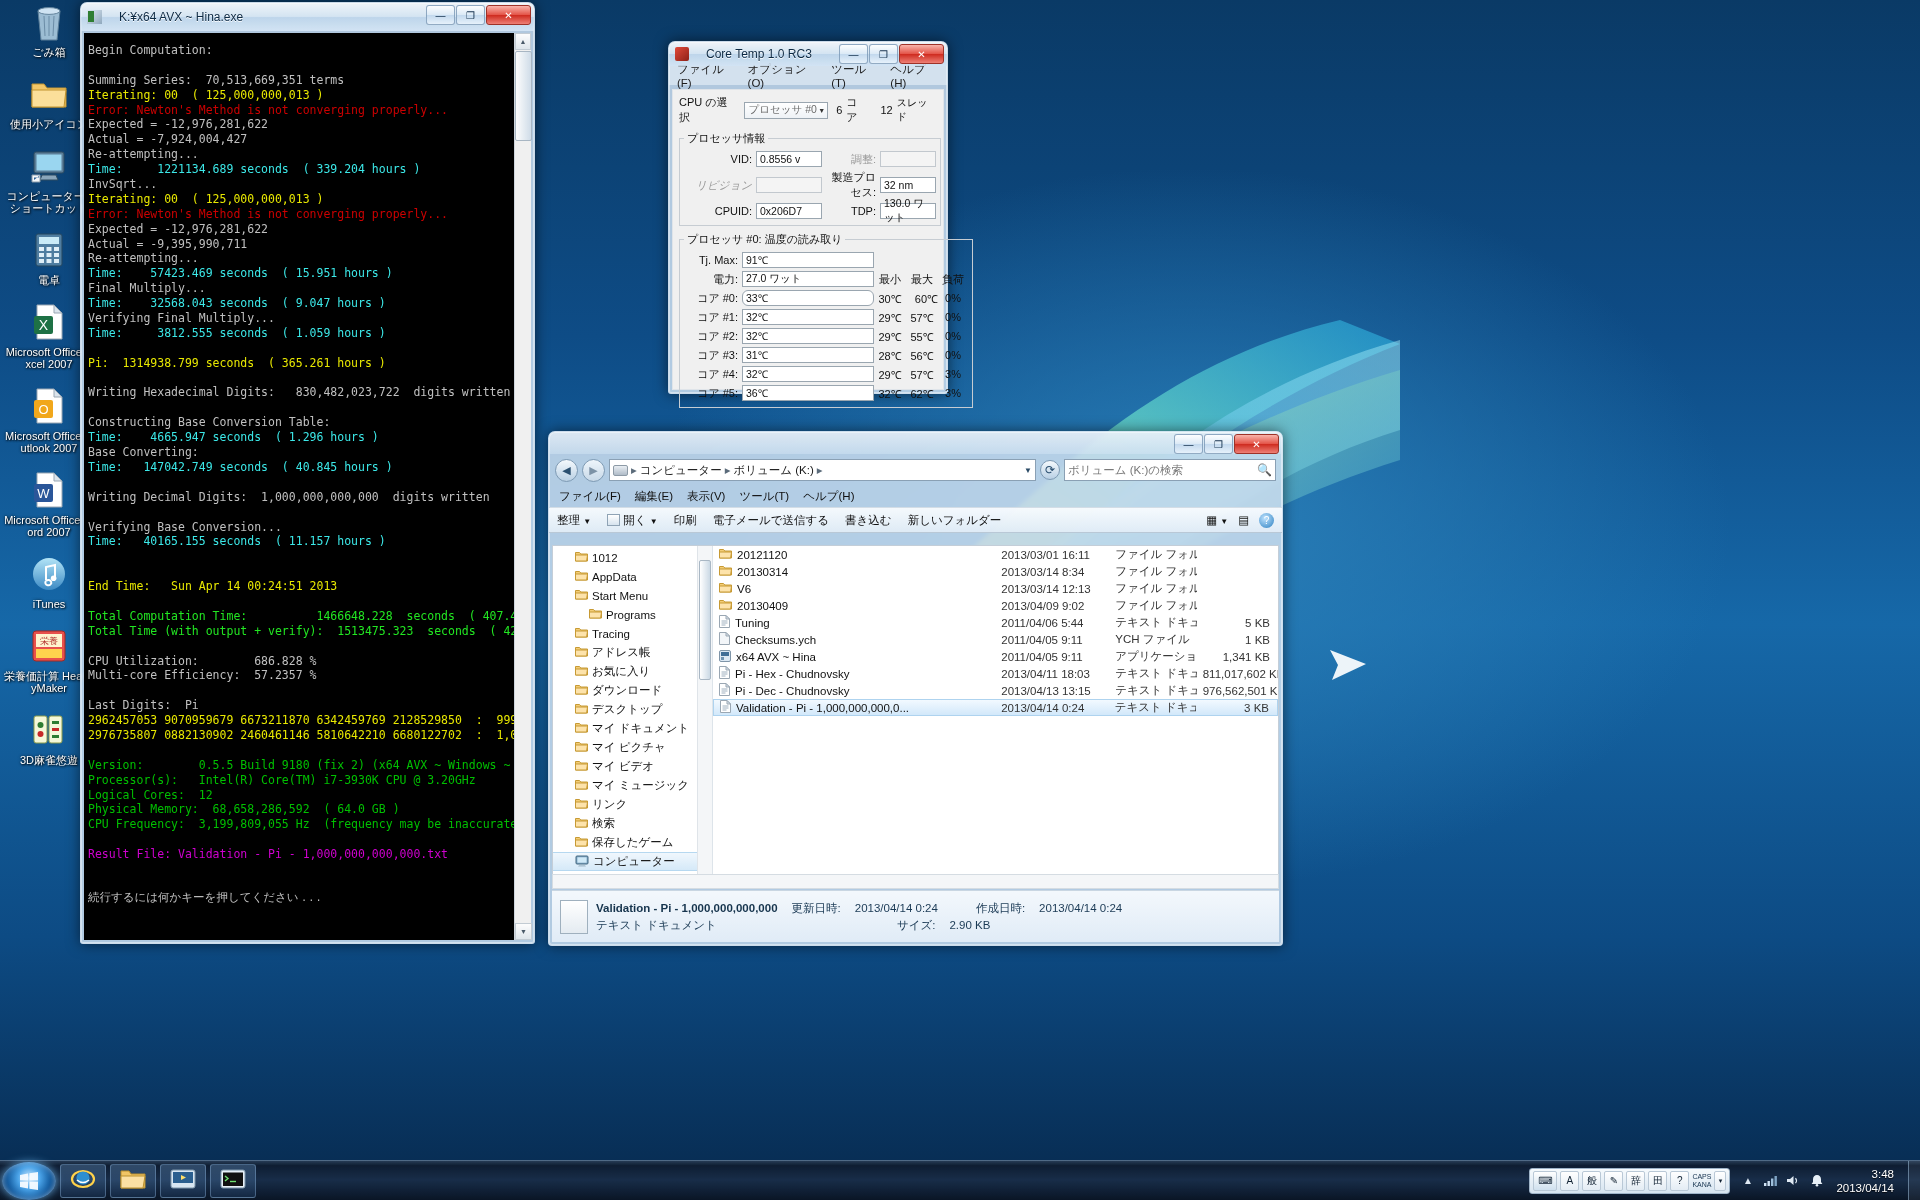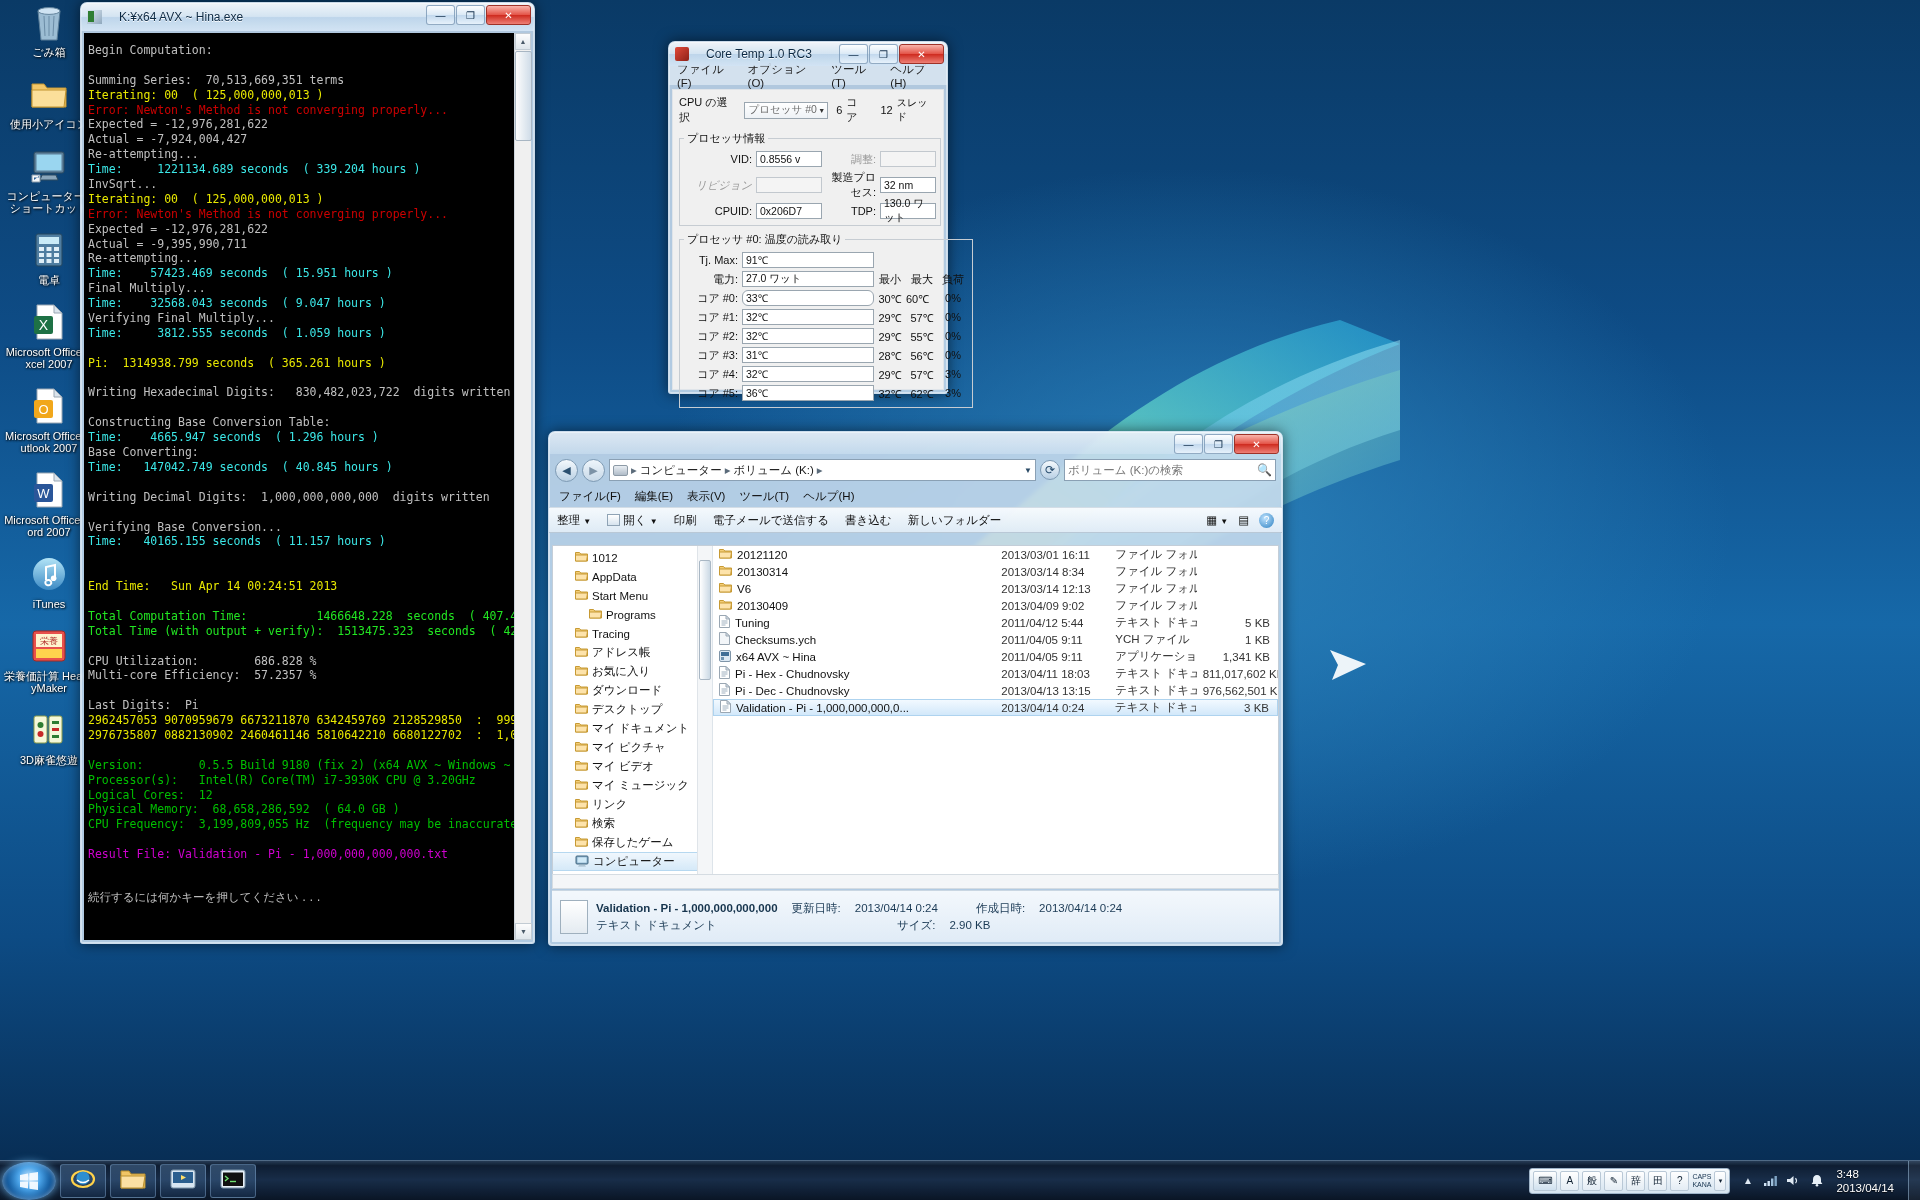--- a/index.html
+++ b/index.html
@@ -114,21 +114,21 @@
     box-shadow:0 0 8px rgba(120,200,255,.7), inset 0 0 6px rgba(255,255,255,.5);
     display:flex; align-items:center; justify-content:center; }
   .tbitem { width:46px; height:34px; margin-left:4px; border-radius:3px;
     border:1px solid rgba(160,200,240,.35); background:linear-gradient(180deg,rgba(120,170,220,.32),rgba(40,80,130,.28));
     display:flex; align-items:center; justify-content:center; }
   #tray { margin-left:auto; display:flex; align-items:center; height:40px; }
   #ime-bar { display:flex; align-items:center; height:26px; margin-right:6px; gap:3px;
     background:linear-gradient(180deg,#f6fafd,#d6e4f0); border:1px solid #9fb4c8; border-radius:3px; padding:0 3px; }
   .ime-b { width:19px; height:20px; background:linear-gradient(180deg,#fff,#e3ecf4); border:1px solid #b9c8d6; border-radius:2px;
     font-size:10px; display:flex; align-items:center; justify-content:center; color:#123; }
-  #clock { color:#fff; font-size:11.5px; text-align:left; line-height:14px; padding:0 14px 0 8px; text-shadow:0 1px 1px rgba(0,0,0,.8); }
+  #clock { color:#fff; font-size:11.5px; text-align:right; line-height:14px; padding:0 14px 0 8px; text-shadow:0 1px 1px rgba(0,0,0,.8); }
   #show-desktop { width:12px; height:40px; border-left:1px solid rgba(180,215,245,.45); background:rgba(255,255,255,.06); }
   .tray-ic { width:17px; height:17px; margin:0 3px; display:flex; align-items:center; justify-content:center; }
 </style>
 </head>
 <body>
 
 <svg class="swoosh" viewBox="0 0 760 560">
   <defs>
     <linearGradient id="g1" x1="0" y1="1" x2="1" y2="0">
       <stop offset="0" stop-color="#ff8a00" stop-opacity=".85"></stop>
@@ -360,21 +360,21 @@
         <span class="ct-in" style="width:132px;">27.0 ワット</span>
         <span style="width:32px;text-align:center;">最小</span>
         <span style="width:32px;text-align:center;">最大</span>
         <span style="width:30px;text-align:center;">負荷</span>
       </div>
       <div id="ct-cores">
           <div class="ct-row">
             <span class="ct-lbl" style="width:58px;">コア #0:</span>
             <span class="ct-in" style="width:132px;border-radius:6px;">33℃</span>
             <span style="width:32px;text-align:center;">30℃</span>
-            <span style="width:32px;text-align:left;">60℃</span>
+            <span style="width:32px;text-align:right;">60℃</span>
             <span style="width:30px;text-align:center;">0%</span>
           </div>
           <div class="ct-row">
             <span class="ct-lbl" style="width:58px;">コア #1:</span>
             <span class="ct-in" style="width:132px;">32℃</span>
             <span style="width:32px;text-align:center;">29℃</span>
             <span style="width:32px;text-align:center;">57℃</span>
             <span style="width:30px;text-align:center;">0%</span>
           </div>
           <div class="ct-row">
@@ -646,21 +646,21 @@
           </div>
           <div class="frow">
             <div class="fname" style="width:318px">
               <span><svg width="11" height="13" viewBox="0 0 11 13">
                   <path d="M0.5,0.5 L7,0.5 L10.5,4 L10.5,12.5 L0.5,12.5 Z" fill="#fff" stroke="#9aa7b3"></path>
                   <path d="M7,0.5 L10.5,4 L7,4 Z" fill="#dbe4ec" stroke="#9aa7b3"></path>
                   <path d="M2.5,6 H8.5 M2.5,8 H8.5 M2.5,10 H6.5" stroke="#9fb0bf"></path>
                 </svg></span>
               <span>Tuning</span>
             </div>
-            <div style="width:128px;color:#333">2011/04/12 5:44</div>
+            <div style="width:128px;color:#333">2011/04/06 5:44</div>
             <div style="width:98px;color:#333">テキスト ドキュ...</div>
             <div style="width:90px;color:#333;text-align:right;padding-right:8px">5 KB</div>
           </div>
           <div class="frow">
             <div class="fname" style="width:318px">
               <span><svg width="11" height="13" viewBox="0 0 11 13">
                   <path d="M0.5,0.5 L7,0.5 L10.5,4 L10.5,12.5 L0.5,12.5 Z" fill="#f3f6f9" stroke="#9aa7b3"></path>
                   <path d="M7,0.5 L10.5,4 L7,4 Z" fill="#dbe4ec" stroke="#9aa7b3"></path>
                 </svg></span>
               <span>Checksums.ych</span>

